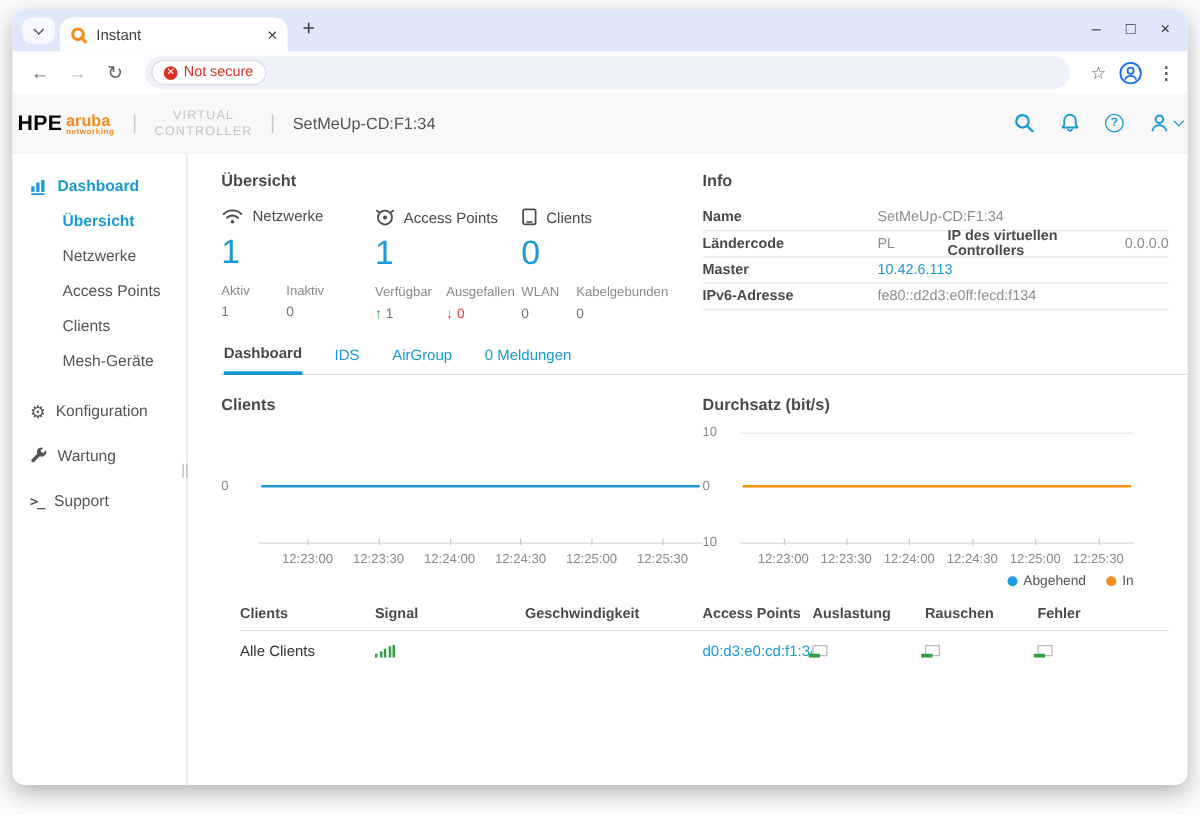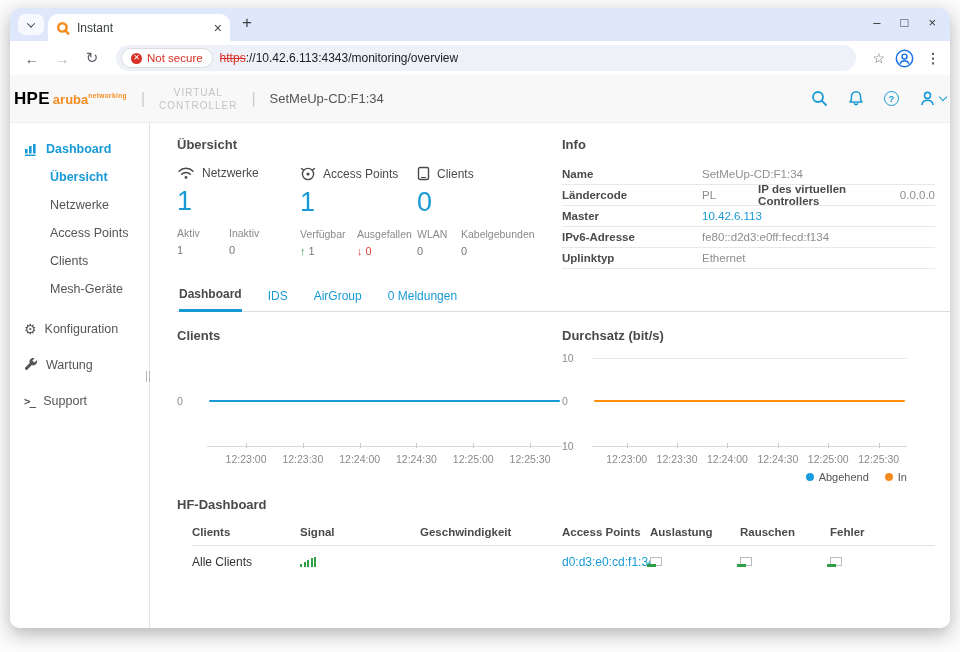--- a/index.html
+++ b/index.html
@@ -28,21 +28,21 @@
   .url { font-size:12px; color:#202124; white-space:nowrap; overflow:hidden; }
   .url .https { color:#d93025; text-decoration:line-through; }
   .star { font-size:14px; color:#5f6368; margin:0 4px; cursor:pointer; }
   .avatar { width:19px; height:19px; flex:none; cursor:pointer; }
   .menu3 { font-size:14px; color:#5f6368; margin-left:6px; cursor:pointer; font-weight:bold; }
 
   
   .appheader { height:48px; background:#f8f8f8; border-bottom:1px solid #ececec; display:flex; align-items:center; padding:0 4px; }
   .brand { display:flex; align-items:center; gap:3px; }
   .hpe { font-size:17px; font-weight:800; color:#000; letter-spacing:.3px; }
-  .aruba-block { display:flex; line-height:1; margin-top:2px; }
+  .aruba-block { display:flex; flex-direction:column; line-height:1; margin-top:2px; }
   .aruba { color:#f68b1f; font-size:13px; font-weight:bold; }
   .networking { color:#f68b1f; font-size:6.5px; font-weight:bold; letter-spacing:.4px; }
   .hdr-div { color:#ccc; font-size:16px; margin:0 14px; font-weight:300; }
   .product { color:#c4c4c4; font-size:10px; letter-spacing:1px; text-align:center; line-height:1.3; text-transform:uppercase; }
   .ctrl-name { color:#555; font-size:13px; }
   .hdr-icons { margin-left:auto; display:flex; align-items:center; gap:20px; }
   .hdr-icons > * { cursor:pointer; }
   .help-icon { width:15px; height:15px; border:1.5px solid #189ad6; border-radius:50%; color:#189ad6; font-size:9.5px; font-weight:bold; display:flex; align-items:center; justify-content:center; }
   .user-wrap { display:flex; align-items:center; gap:4px; }
   .chev-blue { width:6px; height:6px; border-right:1.7px solid #189ad6; border-bottom:1.7px solid #189ad6; transform:rotate(45deg); display:inline-block; margin-top:-3px; }
@@ -160,21 +160,20 @@
 
   <div class="toolbar">
     <span class="navbtn">←</span>
     <span class="navbtn fwd">→</span>
     <span class="navbtn">↻</span>
     <div class="urlbar">
       <div class="sec-chip">
         <span class="sec-dot">✕</span>
         <span class="sec-text">Not secure</span>
       </div>
-      <span class="url"><span class="https">https</span><span>://10.42.6.113:4343/monitoring/overview</span></span>
     </div>
     <span class="star">☆</span>
     <svg class="avatar" viewBox="0 0 20 20">
         <circle cx="10" cy="10" r="8.6" fill="none" stroke="#1a73e8" stroke-width="1.6"></circle>
         <circle cx="10" cy="8" r="2.6" fill="none" stroke="#1a73e8" stroke-width="1.5"></circle>
         <path d="M5.2 15.5 a5.2 5.2 0 0 1 9.6 0" fill="none" stroke="#1a73e8" stroke-width="1.5"></path>
       </svg>
     <span class="menu3">⋮</span>
   </div>
 
@@ -359,24 +358,20 @@
               <span class="info-extra-label">IP des virtuellen Controllers</span>
               <span class="info-extra-value">0.0.0.0</span>
             </div>
             <div class="info-row">
                 <span class="info-label">Master</span>
                 <span class="info-value link">10.42.6.113</span>
               </div>
             <div class="info-row">
                 <span class="info-label">IPv6-Adresse</span>
                 <span class="info-value">fe80::d2d3:e0ff:fecd:f134</span>
-              </div>
-            <div class="info-row">
-                <span class="info-label">Uplinktyp</span>
-                <span class="info-value">Ethernet</span>
               </div>
           </div>
         </div>
       </div>
 
       <div class="tabrow">
         <span class="ptab active">Dashboard</span>
         <span class="ptab">IDS</span>
         <span class="ptab">AirGroup</span>
         <span class="ptab">0 Meldungen</span>
@@ -435,21 +430,20 @@
                 <span>Abgehend</span>
               </span>
             <span class="legend-item">
                 <span class="dot orange"></span>
                 <span>In</span>
               </span>
           </div>
         </div>
       </div>
 
-      <div class="sec-title hf-title">HF-Dashboard</div>
       <div class="hf-row">
         <div class="hf-table hf-left">
           <div class="thead">
             <span class="cw1">Clients</span>
             <span class="cw2">Signal</span>
             <span class="cw3">Geschwindigkeit</span>
           </div>
           <div class="trow">
             <span class="cw1">Alle Clients</span>
             <span class="cw2">

